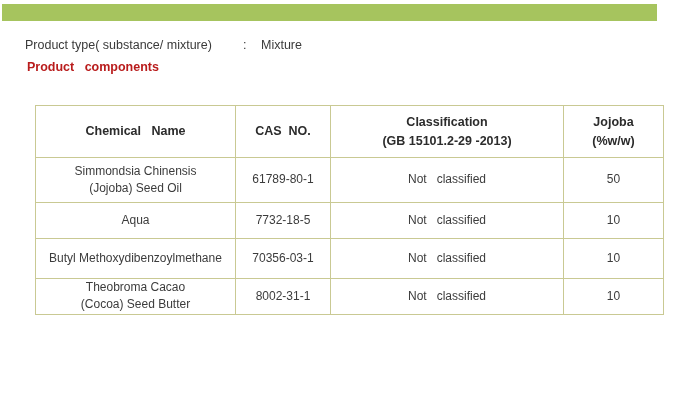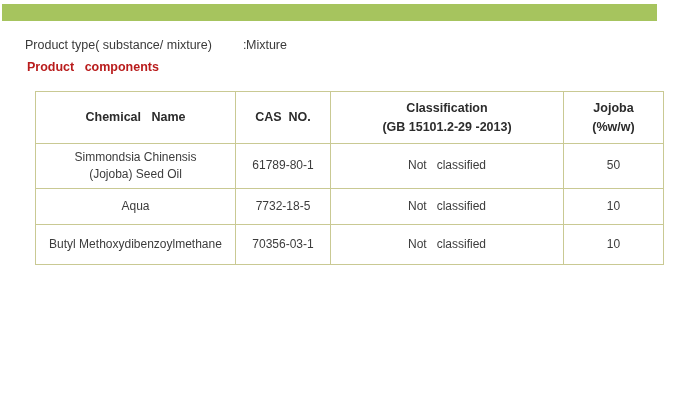--- a/index.html
+++ b/index.html
@@ -20,30 +20,30 @@
     font-size:11px; font-weight:bold;
     line-height:17px;
     padding-left:7px;
     white-space:pre;
     letter-spacing:0.4px;
   }
 
   .pt-row { position:absolute; top:38px; left:0; width:100%; height:16px; }
   .pt-label   { position:absolute; left:25px;  font-size:12.5px; color:#3a3a3a; white-space:pre; }
   .pt-colon   { position:absolute; left:243px; font-size:12.5px; color:#3a3a3a; }
-  .pt-value   { position:absolute; left:246px; font-size:12.5px; color:#3a3a3a; }
+  .pt-value   { position:absolute; left:261px; font-size:12.5px; color:#3a3a3a; }
 
   .subtitle {
     position:absolute; left:27px; top:60px;
     font-size:12.5px; font-weight:bold; color:#b91c1c;
     white-space:pre;
   }
 
   table.ingredients {
-    position:absolute; left:35px; top:91px;
+    position:absolute; left:35px; top:105px;
     width:628px;
     border-collapse:collapse;
     table-layout:fixed;
   }
   .ingredients th, .ingredients td {
     border:1.5px solid #c9c993;
     text-align:center;
     vertical-align:middle;
     white-space:pre-wrap;
     padding:0 4px;
@@ -110,16 +110,23 @@
         <td>7732-18-5</td>
         <td>Not   classified</td>
         <td>10</td>
       </tr>
       <tr>
         <td>Butyl Methoxydibenzoylmethane</td>
         <td>70356-03-1</td>
         <td>Not   classified</td>
         <td>10</td>
       </tr>
+      <tr>
+        <td>Theobroma Cacao
+(Cocoa) Seed Butter</td>
+        <td>8002-31-1</td>
+        <td>Not   classified</td>
+        <td>10</td>
+      </tr>
     </tbody>
   </table>
 
 </div>
 
 </body></html>

